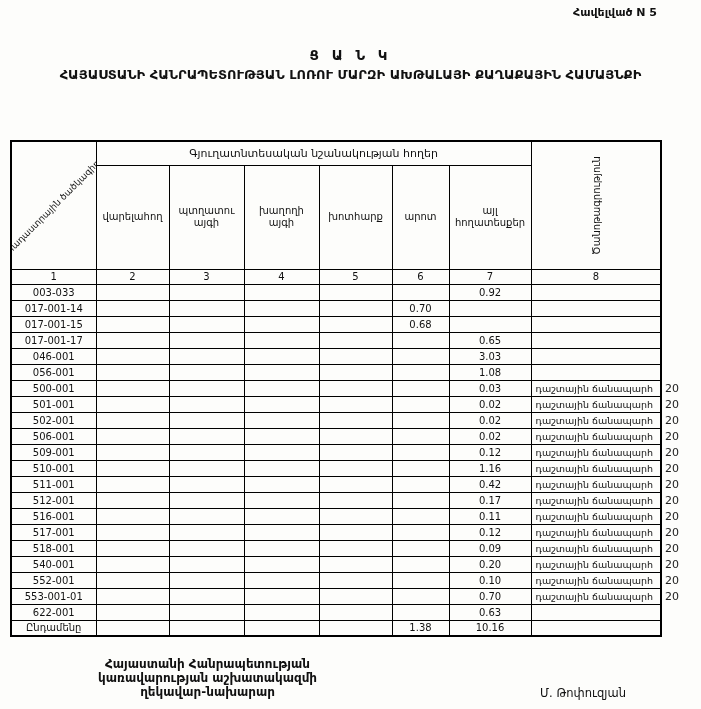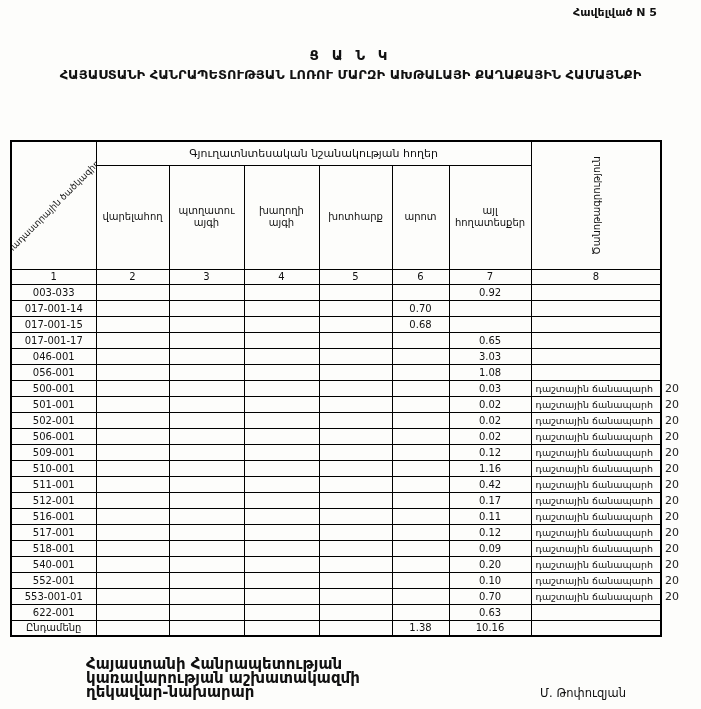--- a/index.html
+++ b/index.html
@@ -68,22 +68,22 @@
     transform: rotate(-90deg);
     white-space: nowrap;
     text-align: center;
     font-size: 10px;
   }
 
   #marks { position: absolute; left: 663px; top: 0; width: 36px; height: 709px; }
   #marks .mark { position: absolute; left: 2px; font-size: 11px; color: #222; }
 
   .footer-left {
-    position: absolute; left: 86px; top: 657px;
-    font-size: 15px; font-weight: bold; line-height: 14px;
+    position: absolute; left: 98px; top: 657px;
+    font-size: 12px; font-weight: bold; line-height: 14px; text-align: center;
   }
   .footer-right {
     position: absolute; left: 540px; top: 686px;
     font-size: 11.5px; font-weight: normal;
   }
 </style>
 </head>
 <body>
 
 <div class="appendix">

